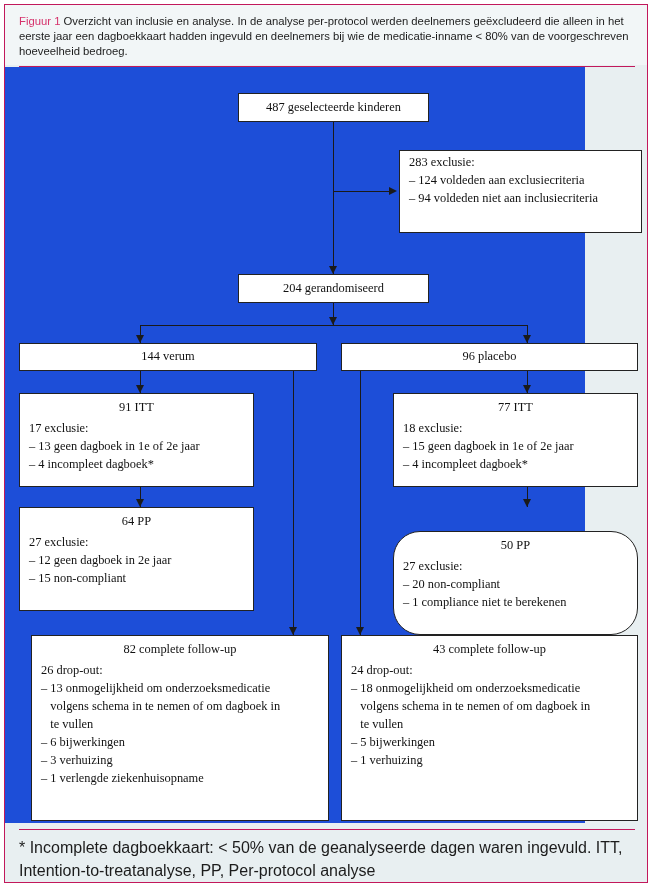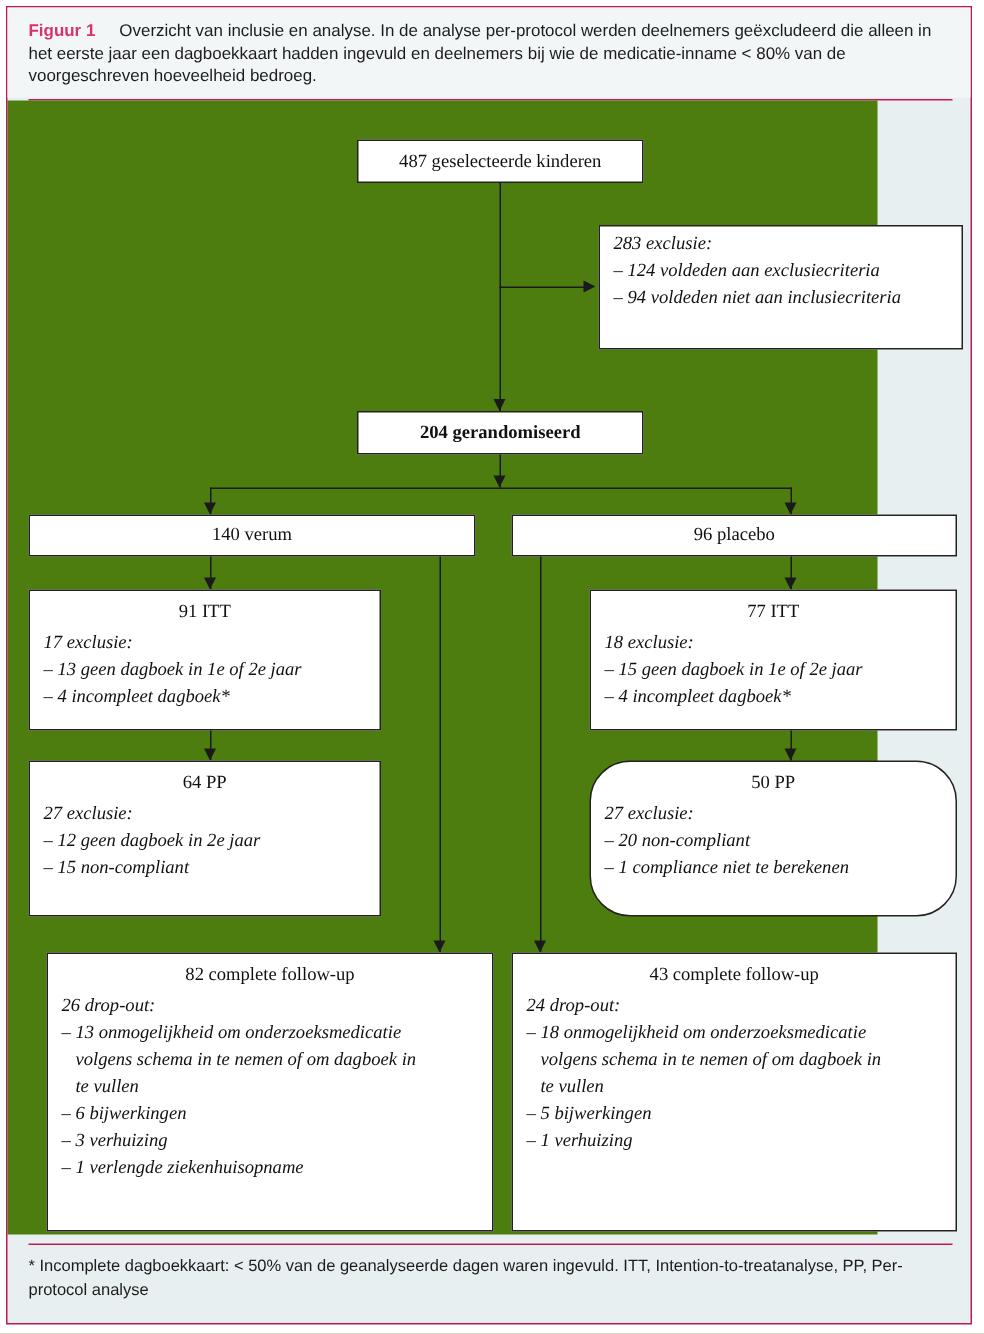--- a/index.html
+++ b/index.html
@@ -27,55 +27,54 @@
     box-sizing: border-box;
     padding: 9px 14px 6px 14px;
     background: #f2f6f7;
     font-family: "Liberation Sans", "DejaVu Sans", sans-serif;
     font-size: 11.3px;
     line-height: 1.34;
     color: #1c1c1c;
   }
   .caption-label {
     color: #d6336c;
-    font-weight: 700;
-    margin-right: 16px;
+    font-weight: 400;
+    margin-right: 3px;
   }
   .caption-rule {
     position: absolute;
     left: 14px; top: 61px;
     width: 616px; height: 0;
     border-top: 1.6px solid #c2185b;
   }
   
   .canvas {
     position: absolute;
     left: 0; top: 62px;
     width: 580px; height: 756px;
-    background: #4d7c0f;
+    background: #1d4ed8;
   }
   .box {
     position: absolute;
     background: #ffffff;
     border: 1.3px solid #222222;
     box-sizing: border-box;
     font-size: 12.4px;
     line-height: 1.45;
     color: #111111;
   }
   .box .title {
     display: block;
     text-align: center;
     padding-top: 5px;
     white-space: nowrap;
   }
   .box .body {
     display: block;
     padding: 3px 9px 5px 9px;
-    font-style: italic;
   }
   .box .body .ln {
     display: block;
     white-space: pre-wrap;
   }
   .box.plain {
     display: flex;
     align-items: center;
     justify-content: center;
     text-align: center;
@@ -106,21 +105,21 @@
     position: absolute;
     left: 14px; top: 824px;
     width: 616px; height: 0;
     border-top: 1.5px solid #c2185b;
   }
   .footnote {
     position: absolute;
     left: 14px; top: 832px;
     width: 616px;
     font-family: "Liberation Sans", "DejaVu Sans", sans-serif;
-    font-size: 11px;
+    font-size: 16px;
     line-height: 1.42;
     color: #1c1c1c;
   }
 </style>
 </head>
 <body>
 
 <div class="figure-frame">
 
   <div class="caption">
@@ -141,34 +140,34 @@
     <div class="arrow-right" style="left:384px; top:120px;"></div>
 
     <div class="box" style="left:394px; top:83px; width:243px; height:83px;">
       <span class="body">
         <span class="ln">283 exclusie:</span>
         <span class="ln">– 124 voldeden aan exclusiecriteria</span>
         <span class="ln">– 94 voldeden niet aan inclusiecriteria</span>
       </span>
     </div>
 
-    <div class="box plain" style="left:233px; top:207px; width:191px; height:29px;font-weight:bold;">
+    <div class="box plain" style="left:233px; top:207px; width:191px; height:29px;">
       <span>204 gerandomiseerd</span>
     </div>
 
     <div class="vline" style="left:328px; top:236px; height:22px;"></div>
     <div class="arrow-down" style="left:324px; top:250px;"></div>
     <div class="hline" style="left:135px; top:258px; width:388px;"></div>
     <div class="vline" style="left:135px; top:258px; height:18px;"></div>
     <div class="arrow-down" style="left:131px; top:268px;"></div>
     <div class="vline" style="left:522px; top:258px; height:18px;"></div>
     <div class="arrow-down" style="left:518px; top:268px;"></div>
 
     <div class="box plain" style="left:14px; top:276px; width:298px; height:28px;">
-      <span>140 verum</span>
+      <span>144 verum</span>
     </div>
     <div class="box plain" style="left:336px; top:276px; width:297px; height:28px;">
       <span>96 placebo</span>
     </div>
 
     <div class="vline" style="left:135px; top:304px; height:22px;"></div>
     <div class="arrow-down" style="left:131px; top:318px;"></div>
 
     <div class="vline" style="left:522px; top:304px; height:22px;"></div>
     <div class="arrow-down" style="left:518px; top:318px;"></div>
@@ -202,21 +201,21 @@
     <div class="arrow-down" style="left:518px; top:432px;"></div>
 
     <div class="box" style="left:14px; top:440px; width:235px; height:104px;">
       <span class="title">64 PP</span>
       <span class="body">
         <span class="ln">27 exclusie:</span>
         <span class="ln">– 12 geen dagboek in 2e jaar</span>
         <span class="ln">– 15 non-compliant</span>
       </span>
     </div>
-    <div class="box" style="left:388px; top:440px; width:245px; height:104px;border-radius:27px;">
+    <div class="box" style="left:388px; top:464px; width:245px; height:104px;border-radius:27px;">
       <span class="title">50 PP</span>
       <span class="body">
         <span class="ln">27 exclusie:</span>
         <span class="ln">– 20 non-compliant</span>
         <span class="ln">– 1 compliance niet te berekenen</span>
       </span>
     </div>
 
     <div class="box" style="left:14px; top:568px; width:298px; height:186px;margin-left:12px;">
       <span class="title">82 complete follow-up</span>

